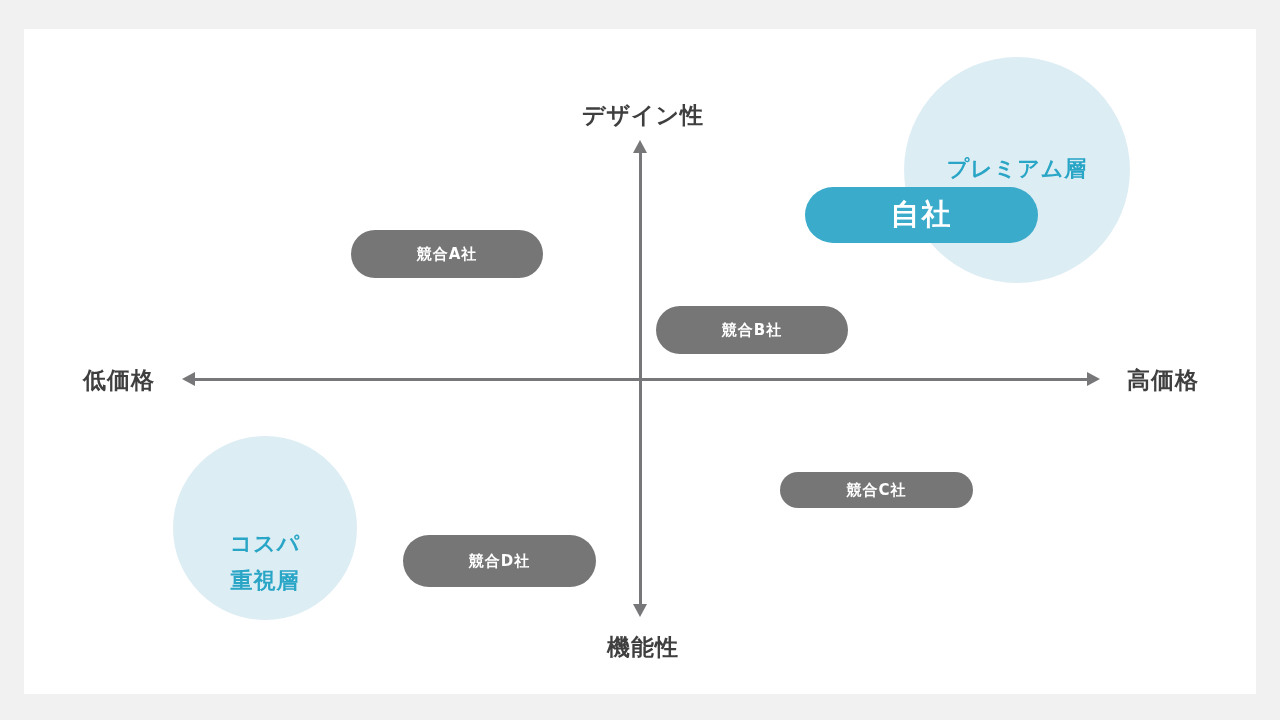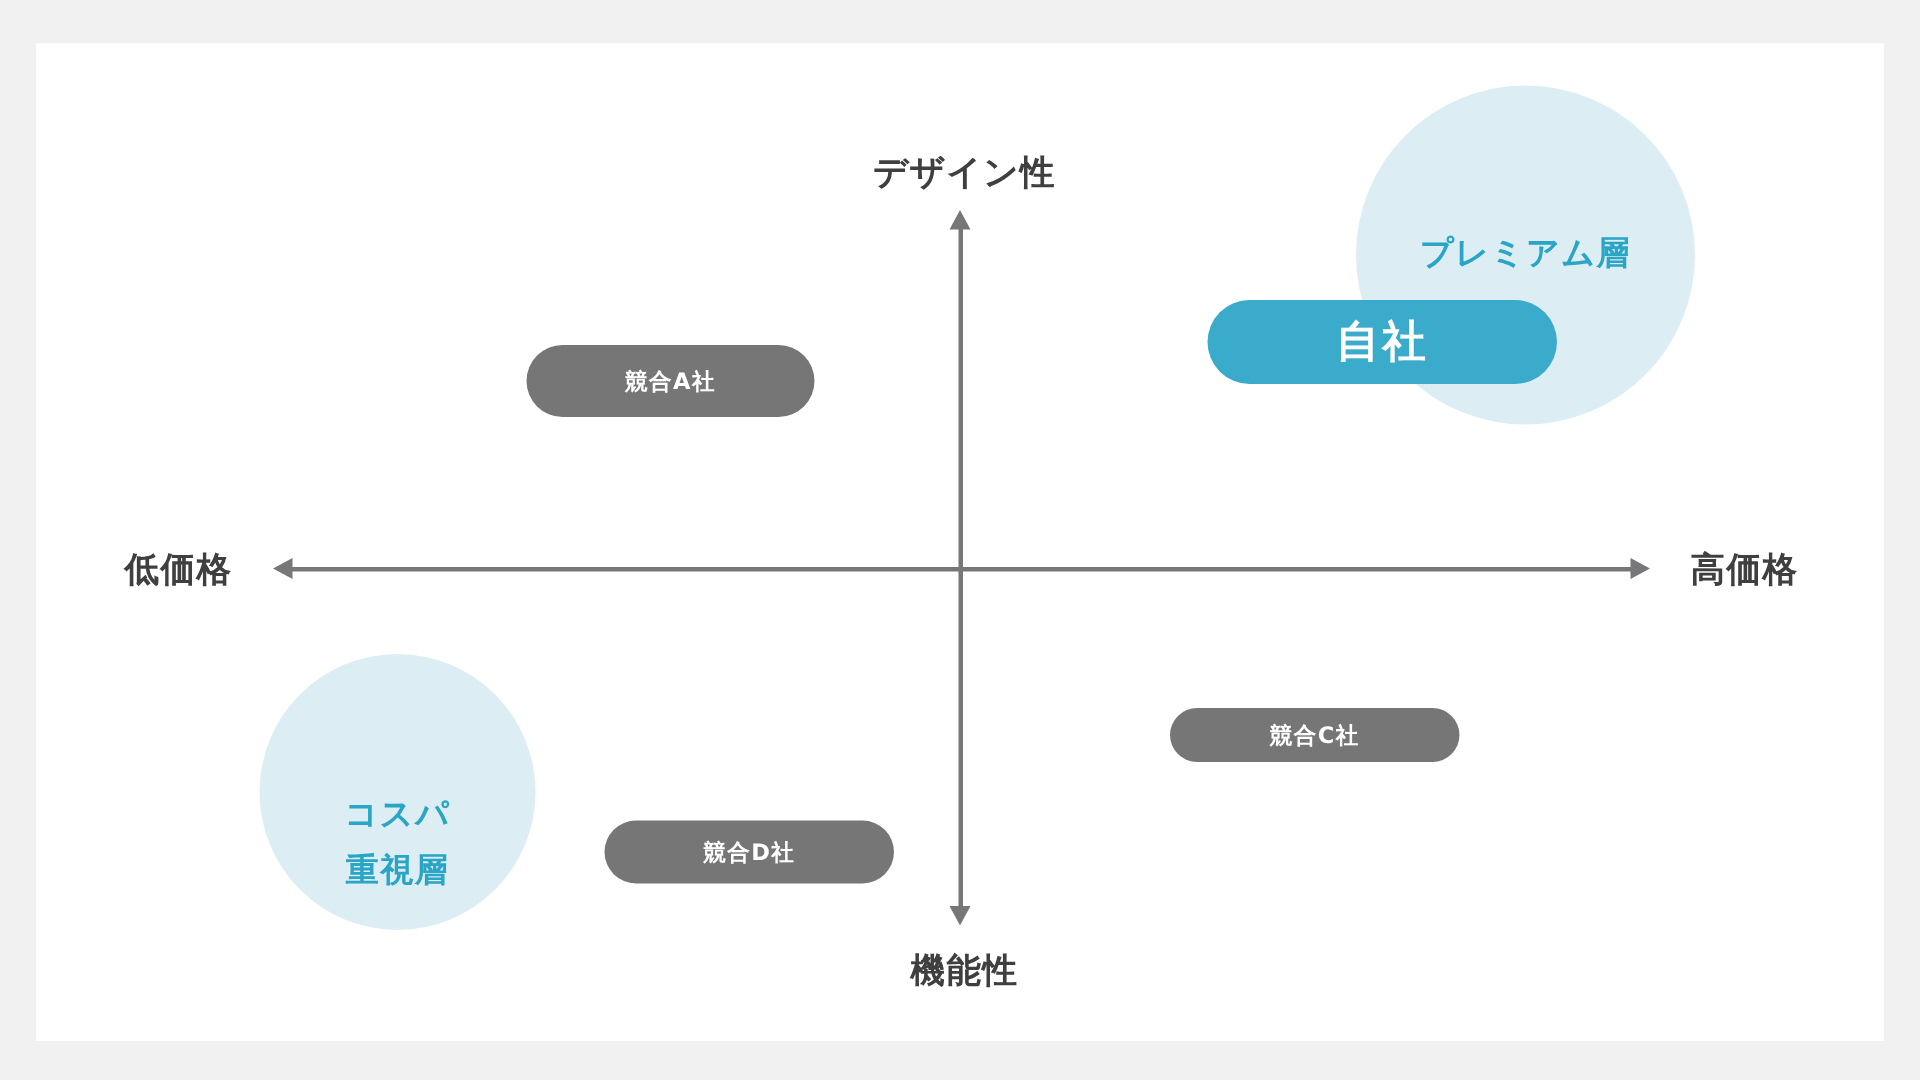--- a/index.html
+++ b/index.html
@@ -62,25 +62,25 @@
   .circle-label.premium { left: 993px; top: 140px; }
   .circle-label.cospa   { left: 241px; top: 500px; line-height: 37px; margin-top: 33px; }
   
   .pill {
     position: absolute; border-radius: 999px;
     display: flex; align-items: center; justify-content: center;
     color: #ffffff; font-weight: 700; letter-spacing: 1px;
   }
   .pill.gray { background: #767676; font-size: 15px; }
   .pill.teal { background: #3aabca; font-size: 29px; letter-spacing: 2px; }
-  .pill.self  { left: 781px; top: 171px; width: 233px; height: 56px; }
+  .pill.self  { left: 781px; top: 158px; width: 233px; height: 56px; }
   .pill.comp-a { left: 327px; top: 201px; width: 192px; height: 48px; }
   .pill.comp-b { left: 632px; top: 277px; width: 192px; height: 48px; }
   .pill.comp-c { left: 756px; top: 443px; width: 193px; height: 36px; }
-  .pill.comp-d { left: 379px; top: 518px; width: 193px; height: 42px; }
+  .pill.comp-d { left: 379px; top: 506px; width: 193px; height: 52px; }
 </style>
 </head>
 <body>
 
 <div class="canvas">
 
   <div class="circle premium"></div>
   <div class="circle cospa"></div>
 
   <span class="circle-label premium">プレミアム層</span>
@@ -96,16 +96,17 @@
   <div class="arrow west"></div>
   <div class="arrow east"></div>
 
   <span class="axis-label top">デザイン性</span>
   <span class="axis-label bottom">機能性</span>
   <span class="axis-label left">低価格</span>
   <span class="axis-label right">高価格</span>
 
   <div class="pill teal self">自社</div>
   <div class="pill gray comp-a">競合A社</div>
+  <div class="pill gray comp-b">競合B社</div>
   <div class="pill gray comp-c">競合C社</div>
   <div class="pill gray comp-d">競合D社</div>
 
 </div>
 
 </body></html>

